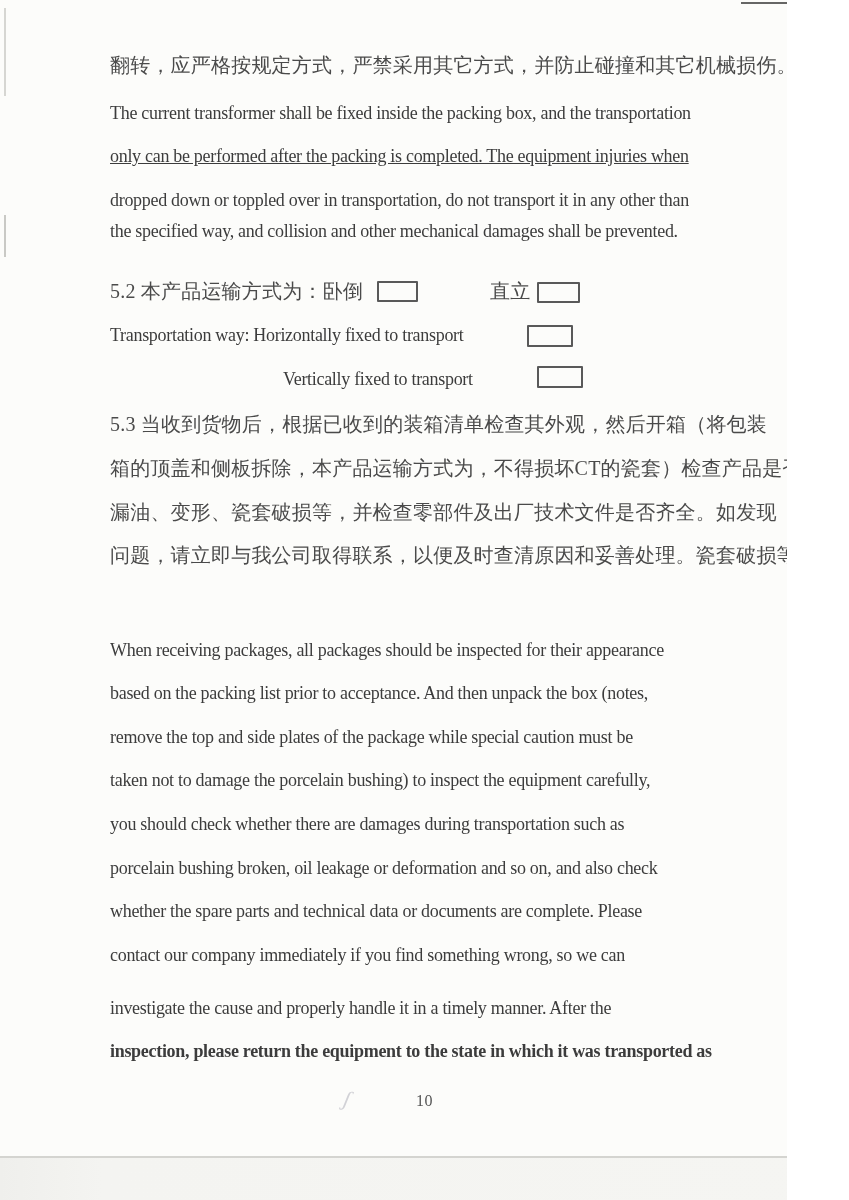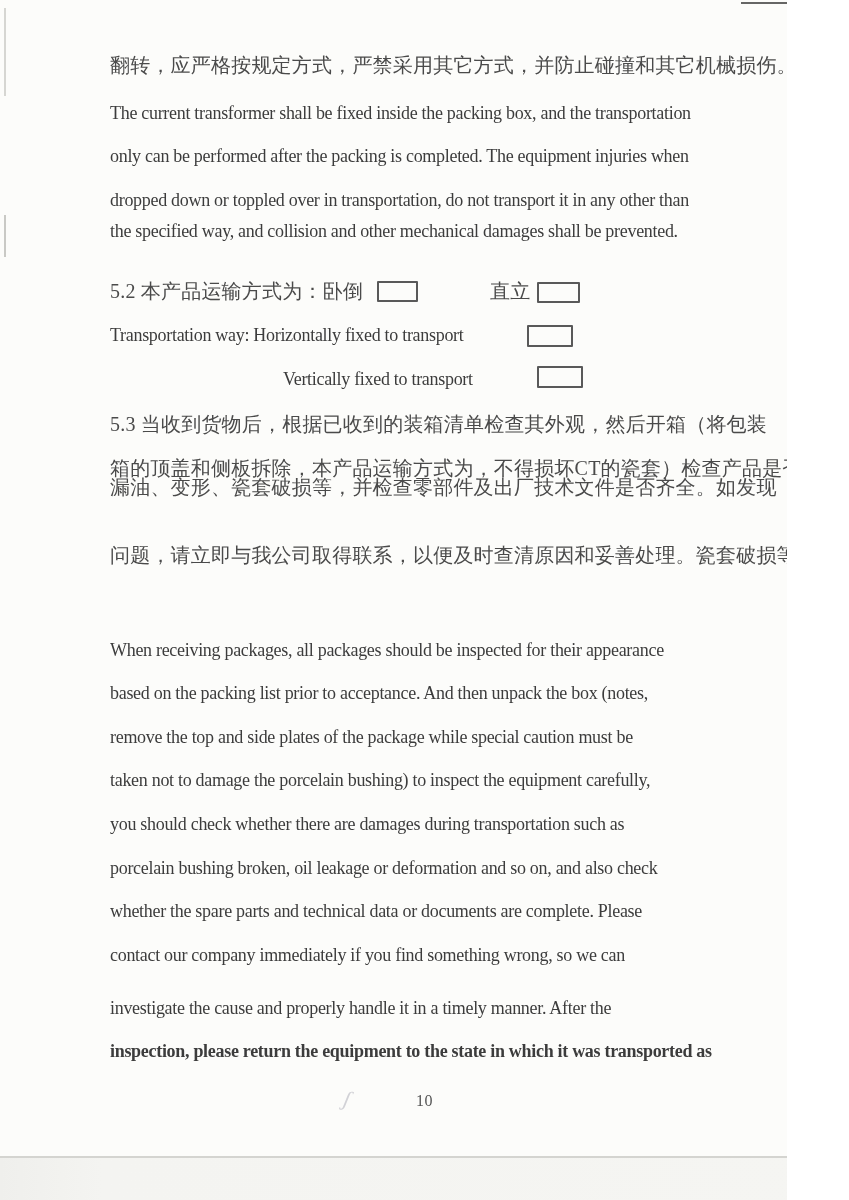--- a/index.html
+++ b/index.html
@@ -69,38 +69,38 @@
   <div class="artifact edge-top-right"></div>
   <div class="artifact edge-left-1"></div>
   <div class="artifact edge-left-2"></div>
   <div class="artifact edge-right"></div>
   <div class="artifact edge-bottom-line"></div>
   <div class="artifact edge-bottom-strip"></div>
 
   <div class="line zh" style="top:50px;">翻转，应严格按规定方式，严禁采用其它方式，并防止碰撞和其它机械损伤。</div>
 
   <div class="line en" style="top:98px;">The current transformer shall be fixed inside the packing box, and the transportation</div>
-  <div class="line en" style="top:141px;">only can be performed after the packing is completed. The equipment injuries when</div>
+  <div class="line en" style="top:141px;text-decoration:underline;">only can be performed after the packing is completed. The equipment injuries when</div>
   <div class="line en" style="top:185px;">dropped down or toppled over in transportation, do not transport it in any other than</div>
   <div class="line en" style="top:216px;">the specified way, and collision and other mechanical damages shall be prevented.</div>
 
   <div class="line zh" style="top:276px;">5.2 本产品运输方式为：卧倒</div>
   <div class="checkbox" style="left:377px;top:281px;width:41px;height:21px;"></div>
   <div class="line zh" style="top:276px;left:490px;">直立</div>
   <div class="checkbox" style="left:537px;top:282px;width:43px;height:21px;"></div>
 
   <div class="line en" style="top:320px;">Transportation way: Horizontally fixed to transport</div>
   <div class="checkbox" style="left:527px;top:325px;width:46px;height:22px;"></div>
 
   <div class="line en" style="top:364px;left:283px;">Vertically fixed to transport</div>
   <div class="checkbox" style="left:537px;top:366px;width:46px;height:22px;"></div>
 
   <div class="line zh" style="top:409px;">5.3 当收到货物后，根据已收到的装箱清单检查其外观，然后开箱（将包装</div>
   <div class="line zh" style="top:453px;">箱的顶盖和侧板拆除，本产品运输方式为，不得损坏CT的瓷套）检查产品是否</div>
-  <div class="line zh" style="top:472px;">漏油、变形、瓷套破损等，并检查零部件及出厂技术文件是否齐全。如发现</div>
+  <div class="line zh" style="top:497px;">漏油、变形、瓷套破损等，并检查零部件及出厂技术文件是否齐全。如发现</div>
   <div class="line zh" style="top:540px;">问题，请立即与我公司取得联系，以便及时查清原因和妥善处理。瓷套破损等</div>
 
   <div class="line en" style="top:635px;">When receiving packages, all packages should be inspected for their appearance</div>
   <div class="line en" style="top:678px;">based on the packing list prior to acceptance. And then unpack the box (notes,</div>
   <div class="line en" style="top:722px;">remove the top and side plates of the package while special caution must be</div>
   <div class="line en" style="top:765px;">taken not to damage the porcelain bushing) to inspect the equipment carefully,</div>
   <div class="line en" style="top:809px;">you should check whether there are damages during transportation such as</div>
   <div class="line en" style="top:853px;">porcelain bushing broken, oil leakage or deformation and so on, and also check</div>
   <div class="line en" style="top:896px;">whether the spare parts and technical data or documents are complete. Please</div>
   <div class="line en" style="top:940px;">contact our company immediately if you find something wrong, so we can</div>

